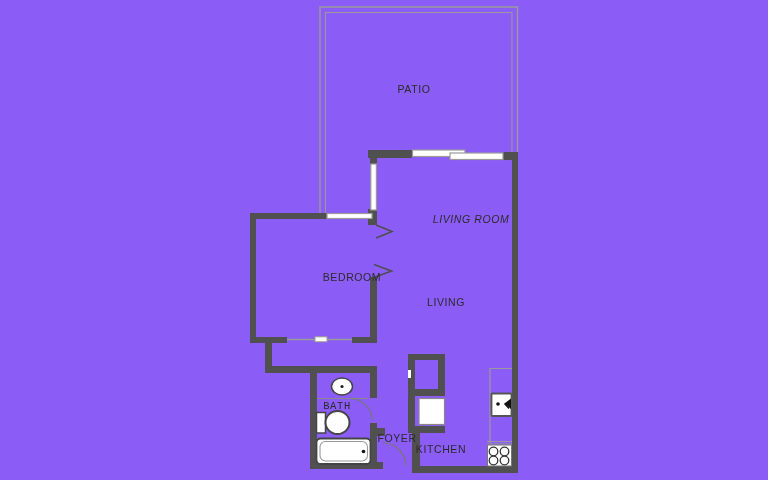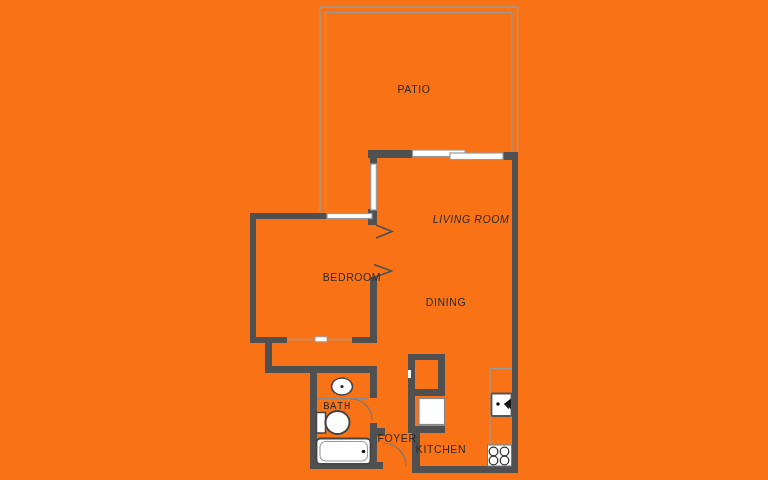--- a/index.html
+++ b/index.html
@@ -1,16 +1,16 @@
 <!DOCTYPE html>
 <html><head>
 <meta charset="utf-8">
 <style>
   html,body{margin:0;padding:0;background:#fff;}
-  .canvas{position:relative;width:768px;height:480px;background:#f97316;overflow:hidden;
+  .canvas{position:relative;width:768px;height:480px;background:#8b5cf6;overflow:hidden;
           font-family:"Liberation Sans",sans-serif;}
   .plan-svg{position:absolute;left:0;top:0;}
   .room-label{position:absolute;transform:translate(-50%,-50%);
               font-size:10.5px;letter-spacing:0.6px;color:#2b2b2b;white-space:nowrap;}
   .lbl-patio{left:414px;top:89px;}
   .lbl-living{left:471px;top:219px;font-style:italic;}
   .lbl-bedroom{left:310px;top:277px;margin-left:42px;}
   .lbl-dining{left:446px;top:302px;}
   .lbl-bath{left:337px;top:406px;font-family:Liberation Mono, monospace;}
   .lbl-foyer{left:397px;top:438px;}
@@ -118,18 +118,18 @@
         <circle cx="493.5" cy="460.5" r="4.3" fill="#ffffff" stroke="#333333" stroke-width="1.3"></circle>
         <circle cx="504.5" cy="460.5" r="4.3" fill="#ffffff" stroke="#333333" stroke-width="1.3"></circle>
       </g>
       <rect x="419" y="398.5" width="25.5" height="26" fill="#ffffff" stroke="#888888" stroke-width="1.2"></rect>
     </g>
   </svg>
 
   <div class="room-label lbl-patio">PATIO</div>
   <div class="room-label lbl-living">LIVING ROOM</div>
   <div class="room-label lbl-bedroom">BEDROOM</div>
-  <div class="room-label lbl-dining">DINING</div>
+  <div class="room-label lbl-dining">LIVING</div>
   <div class="room-label lbl-bath">BATH</div>
   <div class="room-label lbl-foyer">FOYER</div>
   <div class="room-label lbl-kitchen">KITCHEN</div>
 
 </div>
 
 </body></html>

